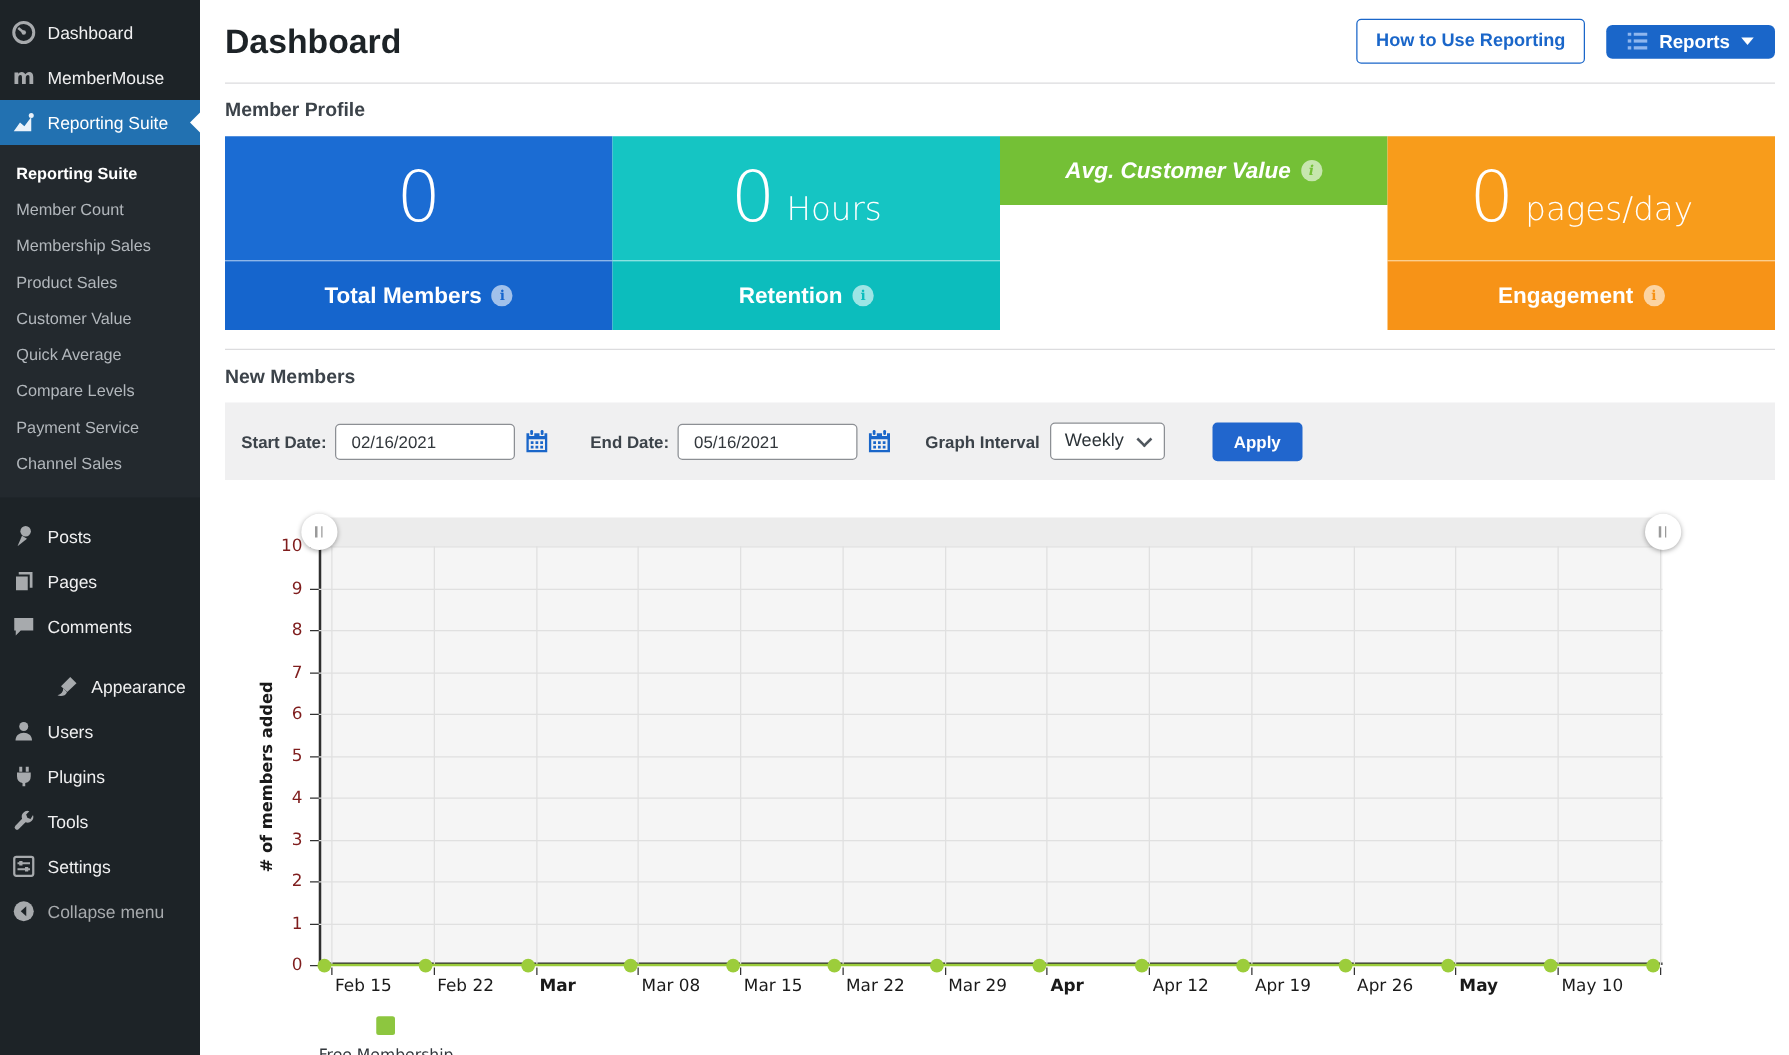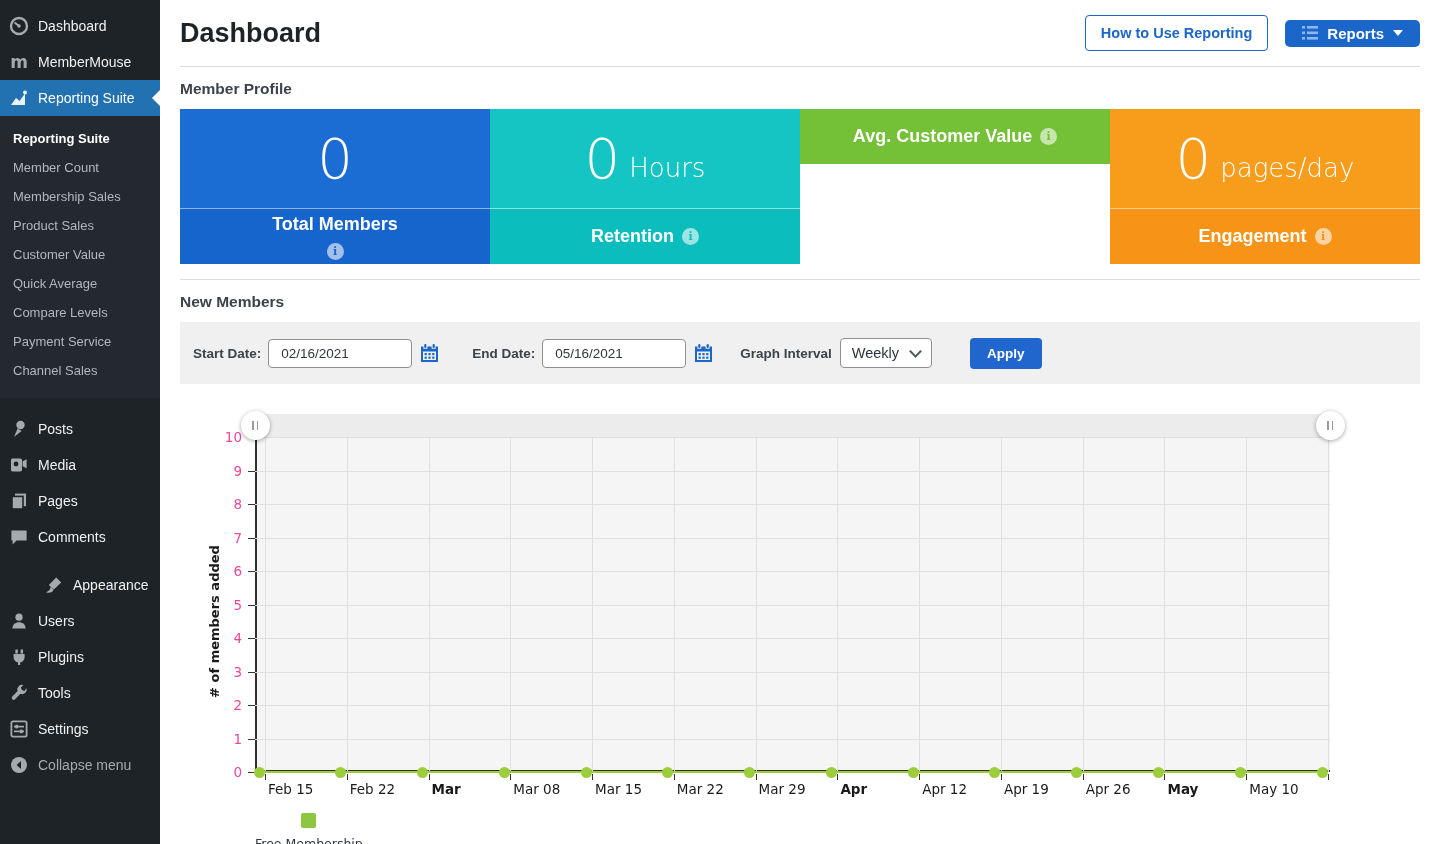--- a/index.html
+++ b/index.html
@@ -70,21 +70,21 @@
   .chart-wrap { position:relative; height:444px; margin-top:20px; font-family:"DejaVu Sans",sans-serif; }
   .range-track { position:absolute; left:75px; top:10px; width:1075px; height:23px; background:#ececec; border-radius:2px; }
   .range-handle { position:absolute; top:7px; width:29px; height:29px; border-radius:50%; background:#fff;
     box-shadow:0 1px 4px rgba(0,0,0,.35); cursor:ew-resize; display:flex; align-items:center; justify-content:center; gap:3px; z-index:3; }
   .range-handle i { width:1.5px; height:9px; background:#9a9a9a; display:block; }
   .plot { position:absolute; left:75px; top:33px; width:1075px; height:335px; background:#f5f5f5;
     border-left:2px solid #2f2f2f; border-bottom:2px solid #2f2f2f; }
   .gh,.gv { position:absolute; background:#e0e0e0; }
   .gh { left:75px; width:1075px; height:1px; }
   .gv { top:33px; height:335px; width:1px; }
-  .y-lab { position:absolute; width:58px; text-align:right; font-size:13.5px; color:#ec4899; line-height:16px; }
+  .y-lab { position:absolute; width:58px; text-align:right; font-size:13.5px; color:#7f1d1d; line-height:16px; }
   .y-tick { position:absolute; width:7px; height:1px; background:#333; left:68px; }
   .x-tick { position:absolute; width:1px; height:6px; background:#333; top:370px; }
   .x-lab { position:absolute; top:377px; font-size:13.5px; color:#1a1a1a; white-space:nowrap; }
   .x-lab.bold { font-weight:700; }
   .y-title { position:absolute; left:-46px; top:210px; transform:rotate(-90deg); transform-origin:center;
     font-size:13px; font-weight:700; color:#1a1a1a; width:160px; text-align:center; }
   .series-line { position:absolute; height:2px; z-index:1; }
   .dot { position:absolute; width:11px; height:11px; border-radius:50%; z-index:2; }
   .legend { position:absolute; left:75px; top:409px; display:flex; align-items:center; gap:8px;flex-direction:column; }
   .legend-swatch { width:15px; height:15px; border-radius:2px; flex:none; }
@@ -135,30 +135,20 @@
   <div class="menu-spacer"></div>
   <div id="sidebar-bottom">
       <div class="menu-item">
         <div class="mi-icon">
           <svg width="20" height="20" viewBox="0 0 20 20">
             <circle cx="11.5" cy="6" r="4.2" fill="currentColor"></circle>
             <path d="M8.6 9.6 L12.6 12 L5 18 Z" fill="currentColor"></path>
           </svg>
         </div>
         <div>Posts</div>
-      </div>
-      <div class="menu-item">
-        <div class="mi-icon">
-          <svg width="20" height="20" viewBox="0 0 20 20">
-            <rect x="2" y="3.4" width="11" height="13" rx="1.6" fill="currentColor"></rect>
-            <path d="M13.6 6.2 l4-2 v9 l-4-2z" fill="currentColor"></path>
-            <circle cx="7" cy="9" r="2.4" fill="#1d2327"></circle>
-          </svg>
-        </div>
-        <div>Media</div>
       </div>
       <div class="menu-item">
         <div class="mi-icon">
           <svg width="20" height="20" viewBox="0 0 20 20">
             <rect x="6" y="2.6" width="11" height="12.6" fill="currentColor"></rect>
             <rect x="3" y="5.4" width="11" height="12.6" fill="currentColor" stroke="#1d2327" stroke-width="1.6"></rect>
           </svg>
         </div>
         <div>Pages</div>
       </div>
@@ -255,37 +245,37 @@
 
   <hr class="rule">
 
   <div class="section-heading">Member Profile</div>
 
   <div class="tiles" id="tiles">
       <div class="tile">
         <div class="tile-top" style="background: rgb(27, 108, 211);">
           <div class="tile-value">0</div>
         </div>
-        <div class="tile-bottom" style="background: rgb(21, 101, 205); flex-direction: column;">
+        <div class="tile-bottom" style="background: rgb(21, 101, 205);">
           <div>Total Members</div>
           <div class="info-icon" style="color: rgb(21, 101, 205);"></div>
         </div>
       </div>
       <div class="tile">
         <div class="tile-top" style="background: rgb(21, 197, 195);">
           <div class="tile-value">0</div>
           <div class="tile-unit">Hours</div>
         </div>
         <div class="tile-bottom" style="background: rgb(12, 189, 189);">
           <div>Retention</div>
           <div class="info-icon" style="color: rgb(12, 189, 189);"></div>
         </div>
       </div>
       <div class="tile">
-        <div class="tile-bottom" style="background: rgb(116, 192, 54);">
+        <div class="tile-bottom" style="background: rgb(116, 192, 54); font-style: italic;">
           <div>Avg. Customer Value</div>
           <div class="info-icon" style="color: rgb(116, 192, 54);"></div>
         </div>
       </div>
       <div class="tile">
         <div class="tile-top" style="background: rgb(248, 156, 27);">
           <div class="tile-value">0</div>
           <div class="tile-unit">pages/day</div>
         </div>
         <div class="tile-bottom" style="background: rgb(247, 147, 23);">

